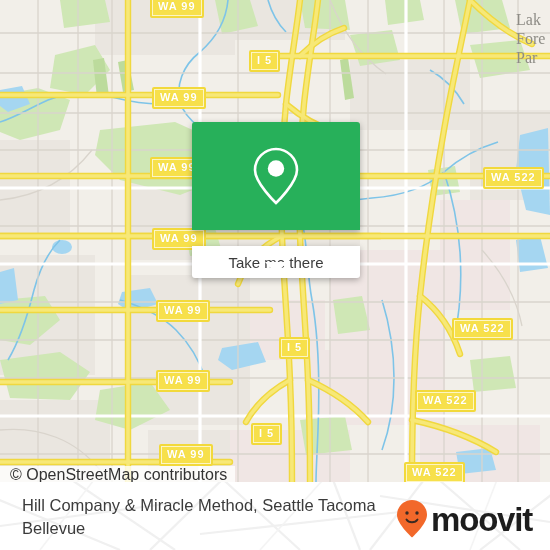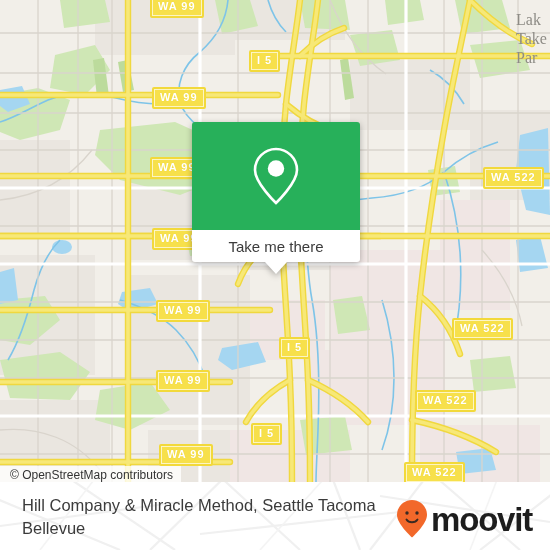--- a/index.html
+++ b/index.html
@@ -59,24 +59,24 @@
   }
 
   
   .attribution {
     position: absolute;
     left: 0;
     top: 466px;
     height: 16px;
     padding: 0 8px 0 10px;
     display: flex;
-    align-items: flex-end;
+    align-items: flex-start;
     background: rgba(255,255,255,0.78);
     color: #333333;
-    font-size: 12px;
+    font-size: 16px;
     font-family: "Liberation Sans", sans-serif;
     white-space: nowrap;
   }
 
   
   .popup {
     position: absolute;
     left: 192px;
     top: 122px;
     width: 168px;
@@ -93,20 +93,21 @@
   .popup-white {
     background: #ffffff;
     height: 32px;
     border-radius: 0 0 3px 3px;
     display: flex;
     align-items: center;
     justify-content: center;
     color: #3c3c3c;
     font-size: 15px;
     font-family: "Liberation Sans", sans-serif;
+    margin-top: 16px;
   }
   .popup-tail {
     position: absolute;
     left: 50%;
     margin-left: -11px;
     top: 140px;
     width: 0; height: 0;
     border-left: 11px solid transparent;
     border-right: 11px solid transparent;
     border-top: 12px solid #ffffff;
@@ -334,21 +335,21 @@
           <path d="M420 296 C438 310 452 330 460 354"></path>
           <path d="M412 420 C440 426 470 436 496 452"></path>
           <path d="M470 0 C488 18 508 34 532 44"></path>
           <path d="M300 56 C312 44 326 34 344 28"></path>
         </g>
       </g>
     </svg>
 
     <div class="place-label" style="left: 516px; top: 10px;">
       <div>Lak</div>
-      <div>Take</div>
+      <div>Fore</div>
       <div>Par</div>
     </div>
 
     <div class="shield" style="left: 150px; top: -4px;">WA 99</div>
     <div class="shield" style="left: 249px; top: 50px;">I 5</div>
     <div class="shield" style="left: 152px; top: 87px;">WA 99</div>
     <div class="shield" style="left: 150px; top: 157px;">WA 99</div>
     <div class="shield" style="left: 483px; top: 167px;">WA 522</div>
     <div class="shield" style="left: 152px; top: 228px;">WA 99</div>
     <div class="shield" style="left: 156px; top: 300px;">WA 99</div>

